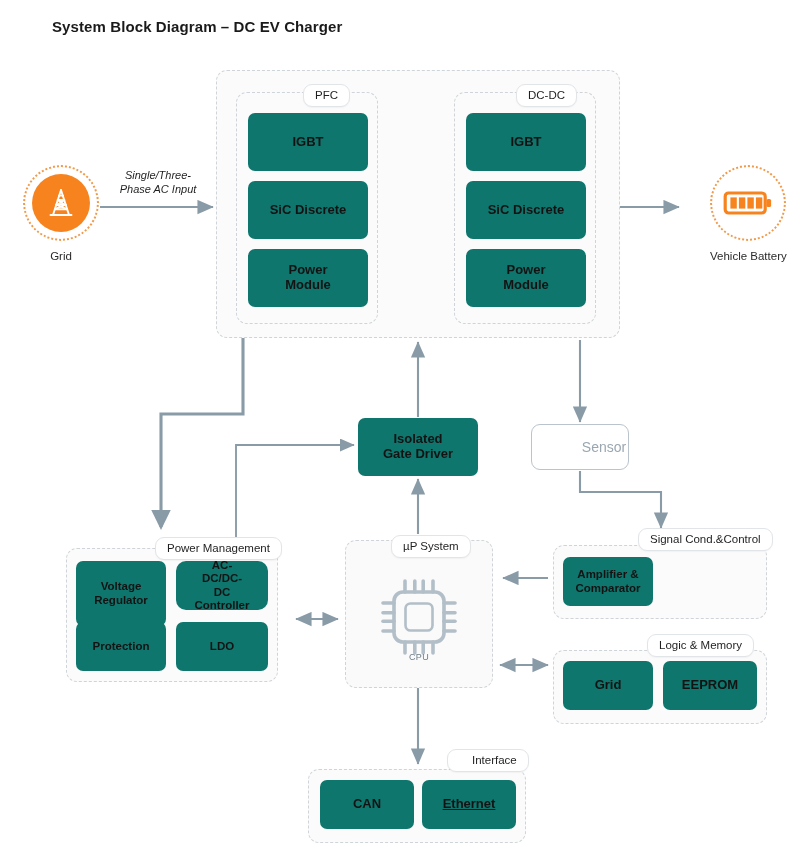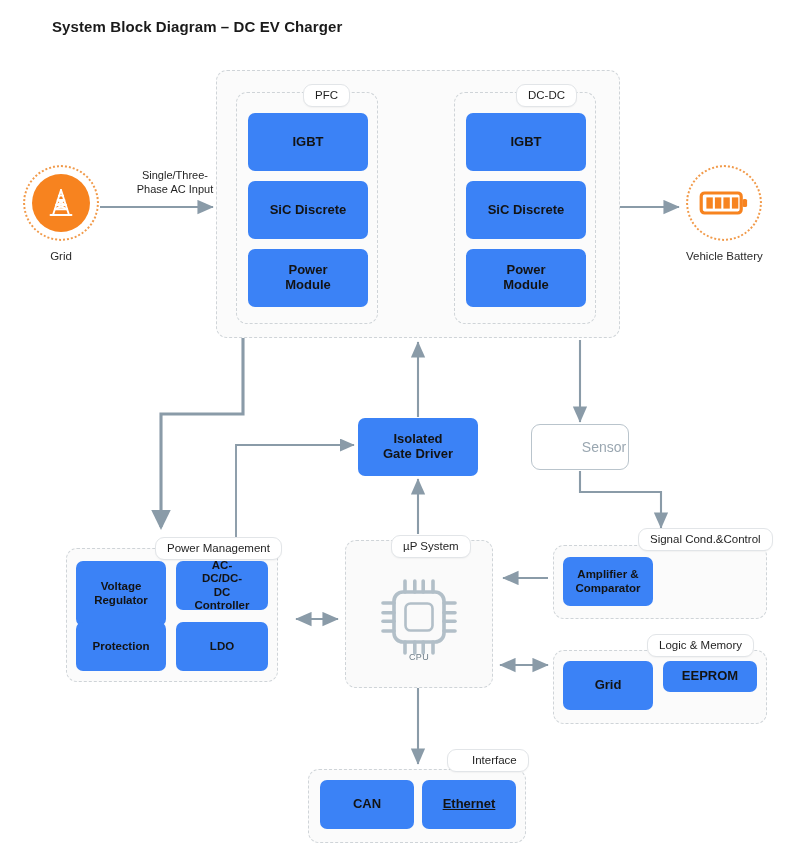--- a/index.html
+++ b/index.html
@@ -50,21 +50,21 @@
     line-height: 21px;
     padding: 0 11px;
     white-space: nowrap;
     z-index: 6;
     box-shadow: 0 1px 1.5px rgba(0,0,0,.04);
   }
 
   
   .blk {
     position: absolute;
-    background: #3b82f6;
+    background: #0f766e;
     border-radius: 7px;
     color: #131313;
     font-size: 13px;
     font-weight: bold;
     display: flex;
     align-items: center;
     justify-content: center;
     text-align: center;
     line-height: 1.15;
     z-index: 4;
@@ -197,40 +197,40 @@
             <path d="M12.4,18.6 L23,23.2"></path>
             <path d="M21.6,18.6 L11,23.2"></path>
             <path d="M6.5,29 L27.5,29"></path>
           </g>
         </svg>
       </div>
     </div>
     <div class="ep-label">Grid</div>
   </div>
 
-  <div class="edge-label" style="left:126px; top:168px; width:98px;">Single/Three-
+  <div class="edge-label" style="left:109px; top:168px; width:98px;font-style:italic;">Single/Three-
 Phase AC Input</div>
 
   <div class="group" style="left:216px; top:70px; width:404px; height:268px;"></div>
 
   <div class="group" style="left:236px; top:92px; width:142px; height:232px;"></div>
   <div class="chip" style="left:303px; top:84px;">PFC</div>
 
   <div class="blk" style="left:248px; top:113px; width:120px; height:58px;">IGBT</div>
   <div class="blk" style="left:248px; top:181px; width:120px; height:58px;">SiC Discrete</div>
   <div class="blk" style="left:248px; top:249px; width:120px; height:58px;">Power Module</div>
 
   <div class="group" style="left:454px; top:92px; width:142px; height:232px;"></div>
   <div class="chip" style="left:516px; top:84px;">DC-DC</div>
 
   <div class="blk" style="left:466px; top:113px; width:120px; height:58px;">IGBT</div>
   <div class="blk" style="left:466px; top:181px; width:120px; height:58px;">SiC Discrete</div>
   <div class="blk" style="left:466px; top:249px; width:120px; height:58px;">Power Module</div>
 
-  <div class="endpoint" style="left:686px; top:165px; width:76px;">
+  <div class="endpoint" style="left:710px; top:165px; width:76px;">
     <div class="ring">
       <svg width="50" height="34" viewBox="0 0 50 34">
         <rect x="2.2" y="7" width="40" height="20" rx="3.4" fill="none" stroke="#F7831F" stroke-width="3.2"></rect>
         <rect x="43.5" y="13" width="4.6" height="8" rx="1.6" fill="#F7831F"></rect>
         <rect x="7.4" y="11.4" width="6.4" height="11.2" fill="#F7831F"></rect>
         <rect x="15.9" y="11.4" width="6.4" height="11.2" fill="#F7831F"></rect>
         <rect x="24.4" y="11.4" width="6.4" height="11.2" fill="#F7831F"></rect>
         <rect x="32.9" y="11.4" width="6.4" height="11.2" fill="#F7831F"></rect>
       </svg>
     </div>
@@ -240,21 +240,21 @@
   <div class="blk" style="left:358px; top:418px; width:120px; height:58px; white-space:pre-line;">Isolated
 Gate Driver</div>
 
   <div class="blk-outline" style="left:531px; top:424px; width:98px; height:46px;padding-left:48px;">Sensor</div>
 
   <div class="group" style="left:66px; top:548px; width:212px; height:134px;"></div>
   <div class="chip" style="left:155px; top:537px;">Power Management</div>
 
   <div class="blk sm" style="left:76px; top:561px; width:90px; height:65px; white-space:pre-line;">Voltage
 Regulator</div>
-  <div class="blk sm" style="left:176px; top:561px; width:92px; height:49px; white-space:pre-line;">AC-DC/DC-DC
+  <div class="blk sm" style="left:176px; top:561px; width:92px; height:49px; white-space:pre-line;border-radius:10px;">AC-DC/DC-DC
 Controller</div>
   <div class="blk sm" style="left:76px; top:622px; width:90px; height:49px; white-space:pre-line;">Protection</div>
   <div class="blk sm" style="left:176px; top:622px; width:92px; height:49px; white-space:pre-line;">LDO</div>
 
   <div class="group plain" style="left:345px; top:540px; width:148px; height:148px;"></div>
   <div class="chip" style="left:391px; top:535px;">µP System</div>
 
   <div class="cpu-wrap" style="left:374px; top:572px; width:90px; height:90px;">
     <svg width="90" height="90" viewBox="0 0 90 90">
       <g stroke="#b2bfc8" stroke-width="3.6" fill="none" stroke-linecap="round" stroke-linejoin="round">
@@ -284,21 +284,21 @@
   <div class="group" style="left:553px; top:545px; width:214px; height:74px;"></div>
   <div class="chip" style="left:638px; top:528px;">Signal Cond.&amp;Control</div>
 
   <div class="blk sm" style="left:563px; top:557px; width:90px; height:49px; white-space:pre-line;">Amplifier &amp;
 Comparator</div>
 
   <div class="group" style="left:553px; top:650px; width:214px; height:74px;"></div>
   <div class="chip" style="left:647px; top:634px;">Logic &amp; Memory</div>
 
   <div class="blk" style="left:563px; top:661px; width:90px; height:49px;">Grid</div>
-  <div class="blk" style="left:663px; top:661px; width:94px; height:31px;">EEPROM</div>
+  <div class="blk" style="left:663px; top:661px; width:94px; height:49px;">EEPROM</div>
 
   <div class="group" style="left:308px; top:769px; width:218px; height:74px;"></div>
   <div class="chip" style="left:447px; top:749px;padding-left:24px;">Interface</div>
 
   <div class="blk" style="left:320px; top:780px; width:94px; height:49px;">CAN</div>
   <div class="blk" style="left:422px; top:780px; width:94px; height:49px;text-decoration:underline;">Ethernet</div>
 
 </div>
 
 </body></html>

